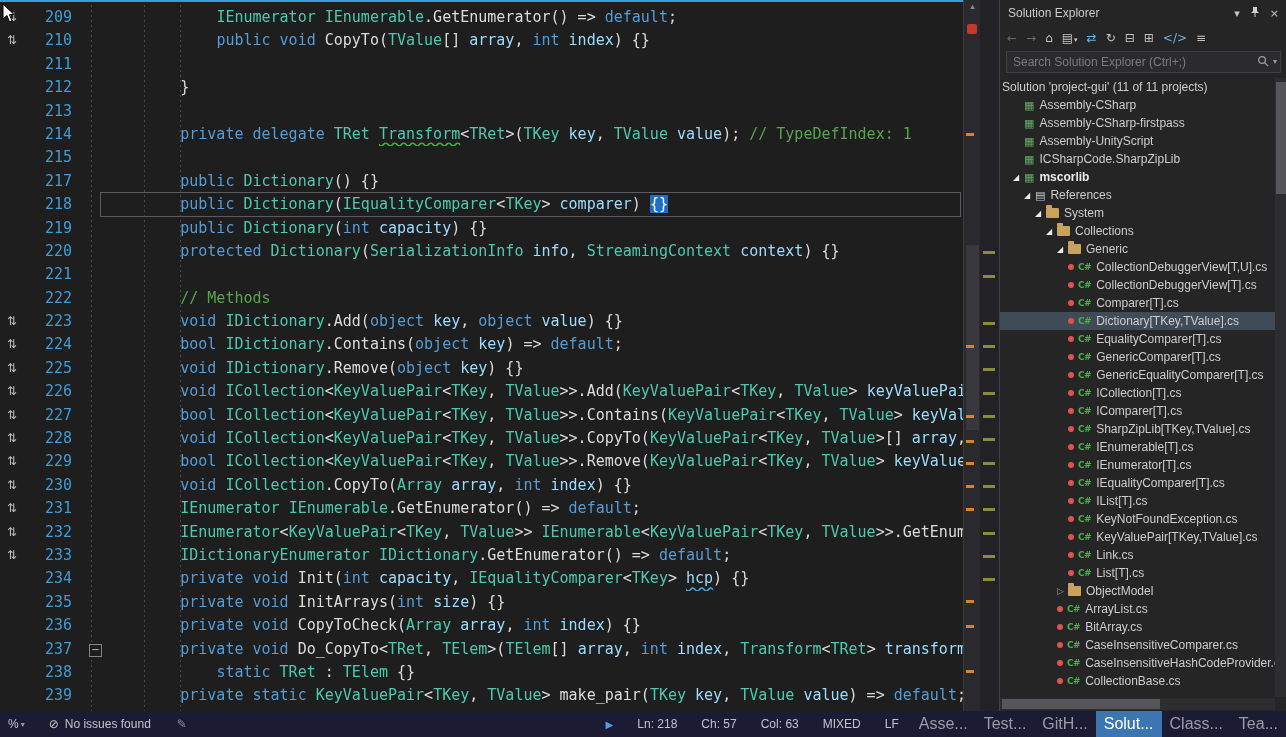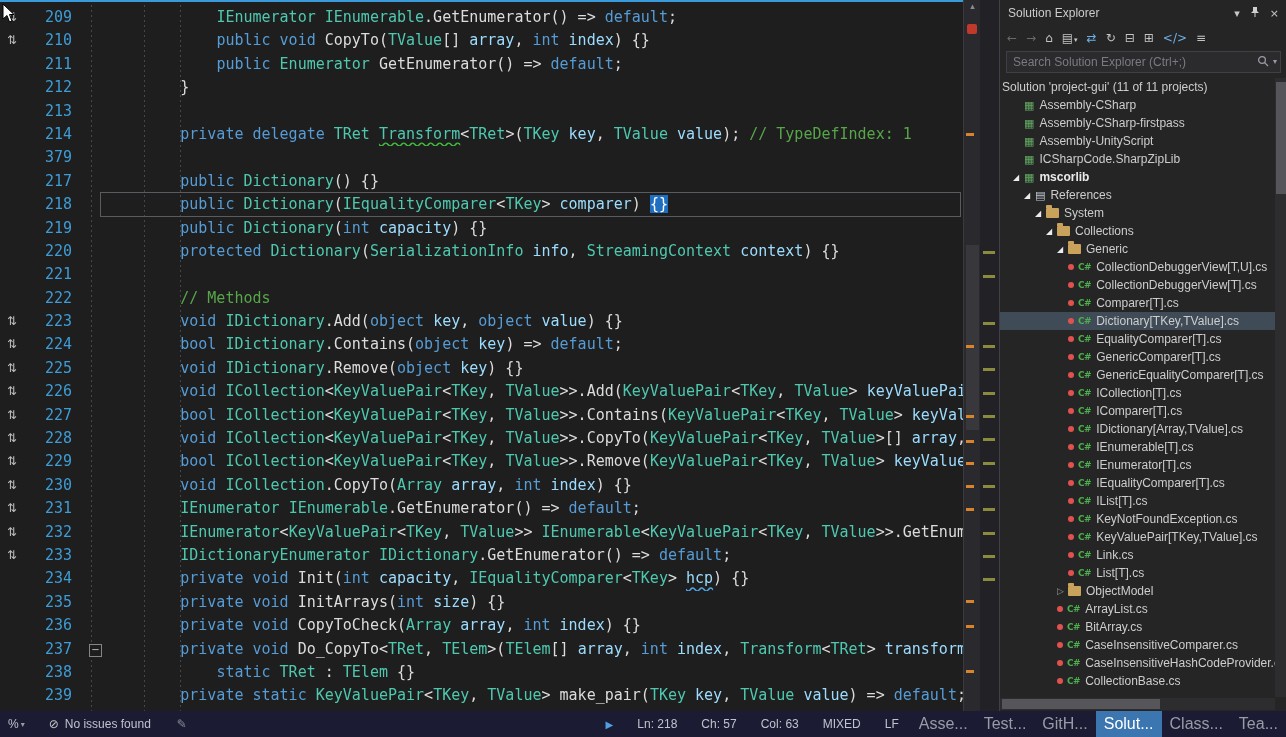--- a/index.html
+++ b/index.html
@@ -97,21 +97,20 @@
         <div class="line">
           <span class="lmargin">⇅</span>
           <span class="lnum">210</span>
           <span class="lfold"></span>
           <span class="lcode"><span class="o">            </span><span class="k">public</span><span class="o"> </span><span class="k">void</span><span class="o"> CopyTo(</span><span class="t">TValue</span><span class="o">[] </span><span class="p">array</span><span class="o">, </span><span class="k">int</span><span class="o"> </span><span class="p">index</span><span class="o">) {}</span></span>
         </div>
         <div class="line">
           <span class="lmargin"></span>
           <span class="lnum">211</span>
           <span class="lfold"></span>
-          <span class="lcode"><span class="o">            </span><span class="k">public</span><span class="o"> </span><span class="t">Enumerator</span><span class="o"> GetEnumerator() =&gt; </span><span class="k">default</span><span class="o">;</span></span>
         </div>
         <div class="line">
           <span class="lmargin"></span>
           <span class="lnum">212</span>
           <span class="lfold"></span>
           <span class="lcode"><span class="o">        }</span></span>
         </div>
         <div class="line">
           <span class="lmargin"></span>
           <span class="lnum">213</span>
@@ -119,21 +118,21 @@
           <span class="lcode"></span>
         </div>
         <div class="line">
           <span class="lmargin"></span>
           <span class="lnum">214</span>
           <span class="lfold"></span>
           <span class="lcode"><span class="o">        </span><span class="k">private</span><span class="o"> </span><span class="k">delegate</span><span class="o"> </span><span class="t">TRet</span><span class="o"> </span><span class="t sqg">Transform</span><span class="o">&lt;</span><span class="t">TRet</span><span class="o">&gt;(</span><span class="t">TKey</span><span class="o"> </span><span class="p">key</span><span class="o">, </span><span class="t">TValue</span><span class="o"> </span><span class="p">value</span><span class="o">); </span><span class="c">// TypeDefIndex: 1</span></span>
         </div>
         <div class="line">
           <span class="lmargin"></span>
-          <span class="lnum">379</span>
+          <span class="lnum">215</span>
           <span class="lfold"></span>
           <span class="lcode"></span>
         </div>
         <div class="line">
           <span class="lmargin"></span>
           <span class="lnum">217</span>
           <span class="lfold"></span>
           <span class="lcode"><span class="o">        </span><span class="k">public</span><span class="o"> </span><span class="t">Dictionary</span><span class="o">() {}</span></span>
         </div>
         <div class="line cur">
@@ -438,21 +437,21 @@
           <span class="tlabel">ICollection[T].cs</span>
         </div>
         <div class="trow" style="padding-left: 68px;">
           <span class="dot"></span>
           <span class="cs-ico">C#</span>
           <span class="tlabel">IComparer[T].cs</span>
         </div>
         <div class="trow" style="padding-left: 68px;">
           <span class="dot"></span>
           <span class="cs-ico">C#</span>
-          <span class="tlabel">IDictionary[Array,TValue].cs</span>
+          <span class="tlabel">SharpZipLib[TKey,TValue].cs</span>
         </div>
         <div class="trow" style="padding-left: 68px;">
           <span class="dot"></span>
           <span class="cs-ico">C#</span>
           <span class="tlabel">IEnumerable[T].cs</span>
         </div>
         <div class="trow" style="padding-left: 68px;">
           <span class="dot"></span>
           <span class="cs-ico">C#</span>
           <span class="tlabel">IEnumerator[T].cs</span>

